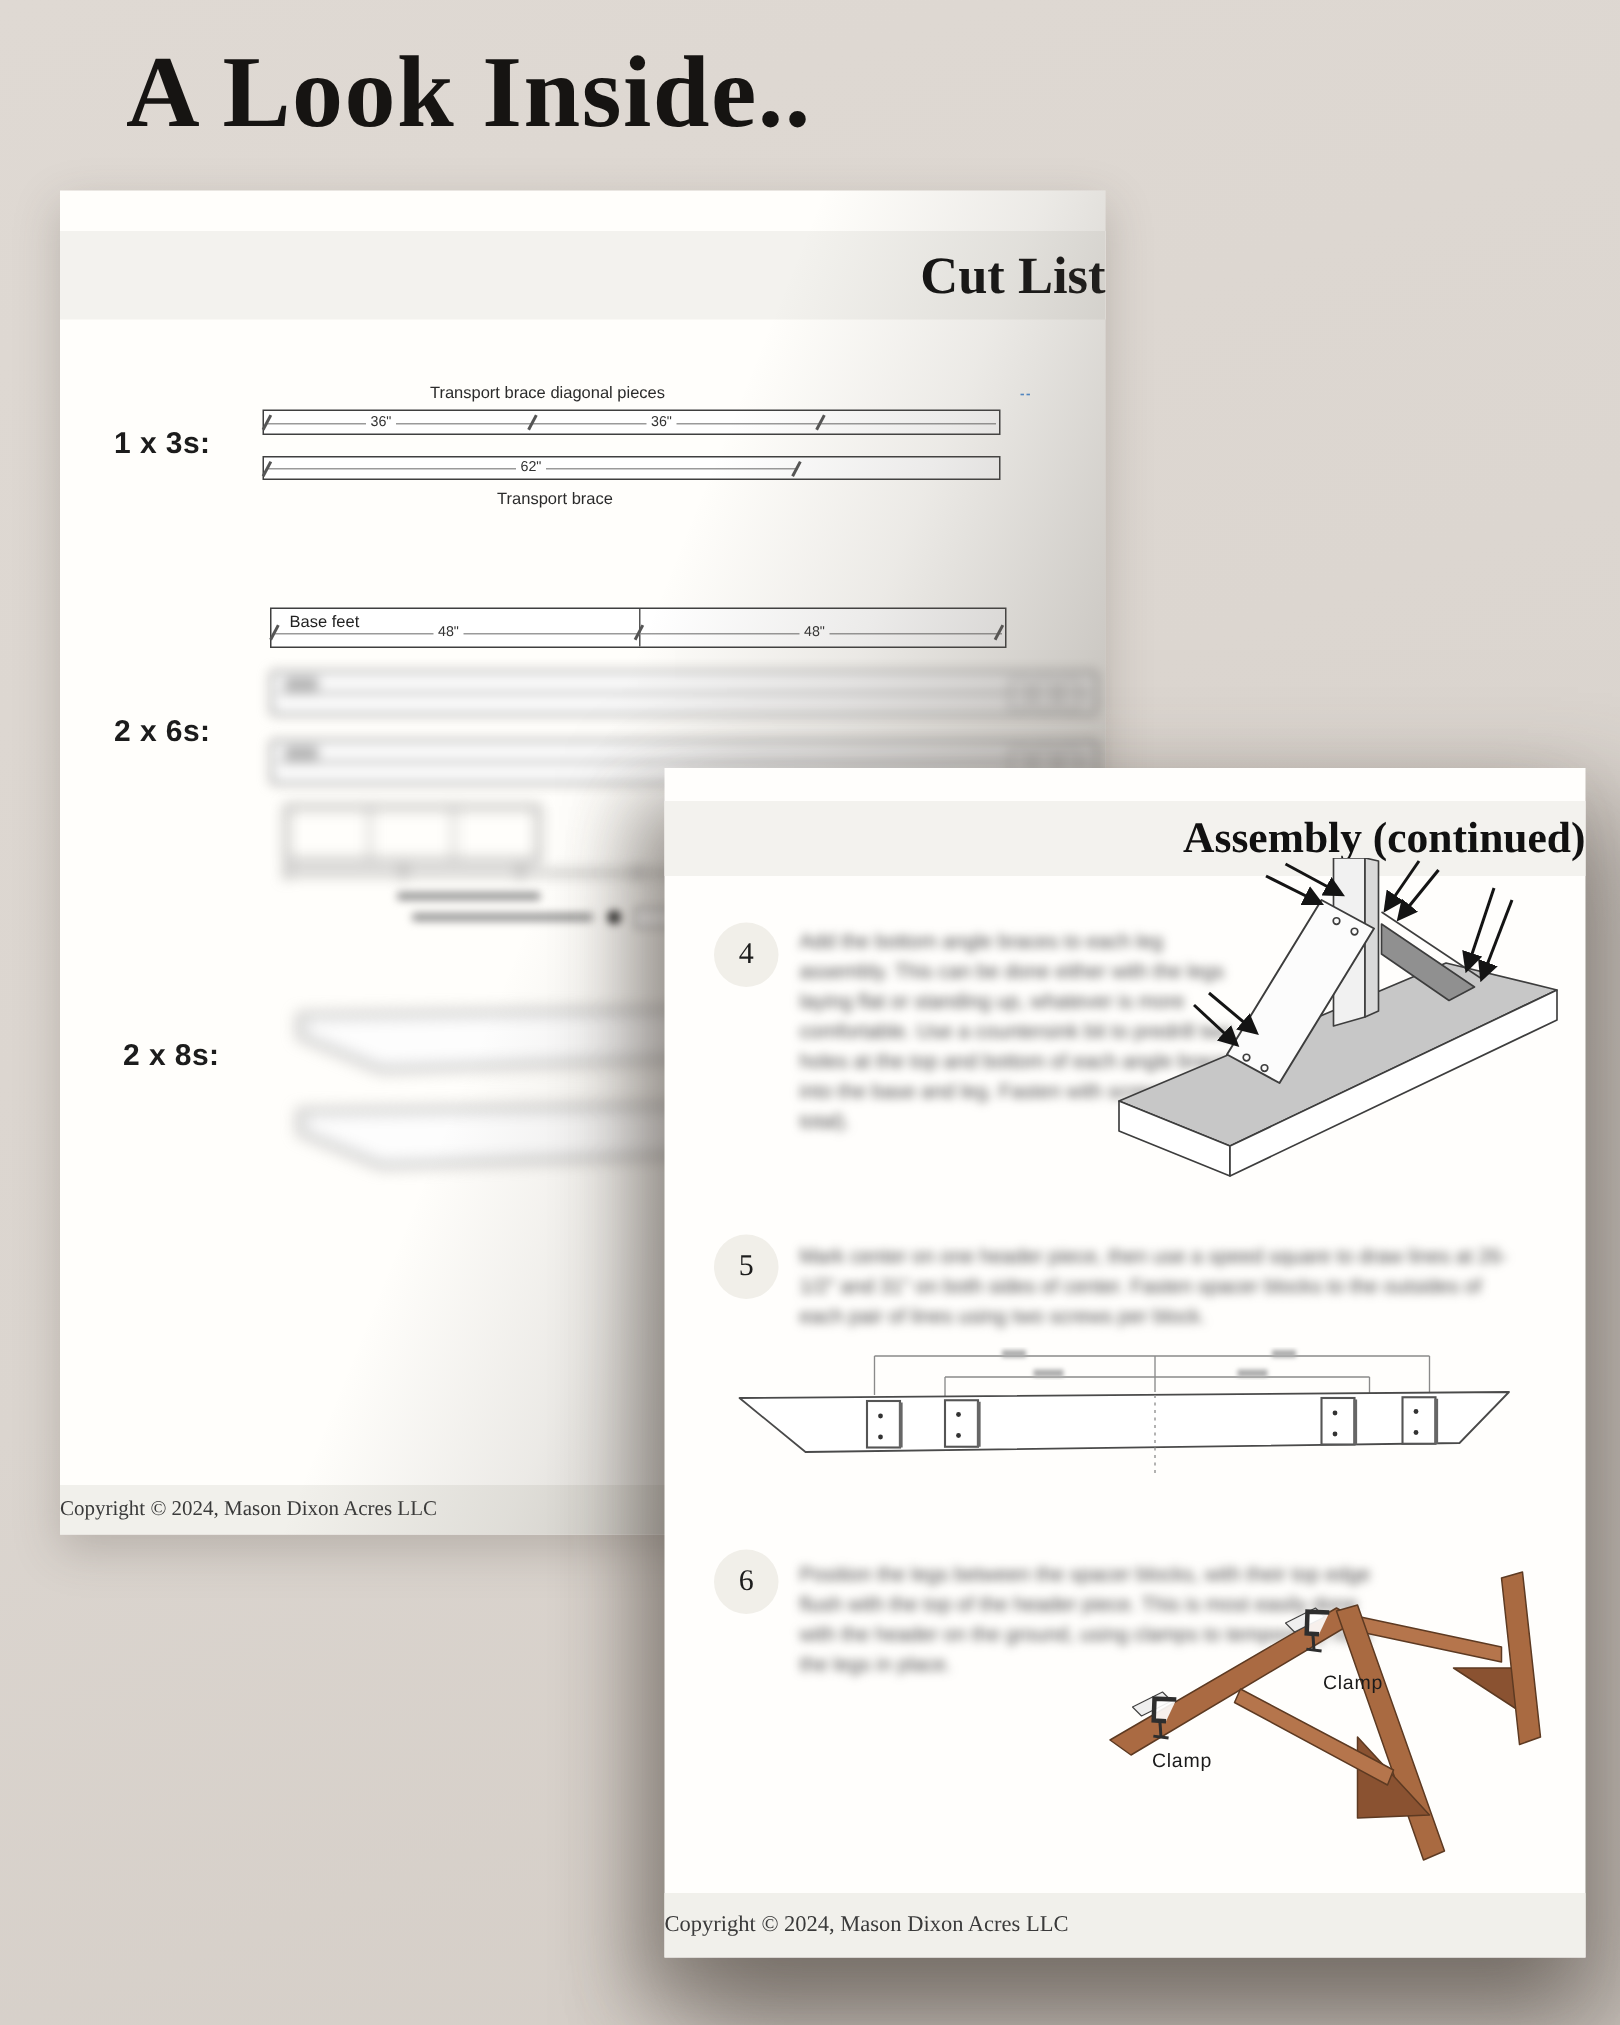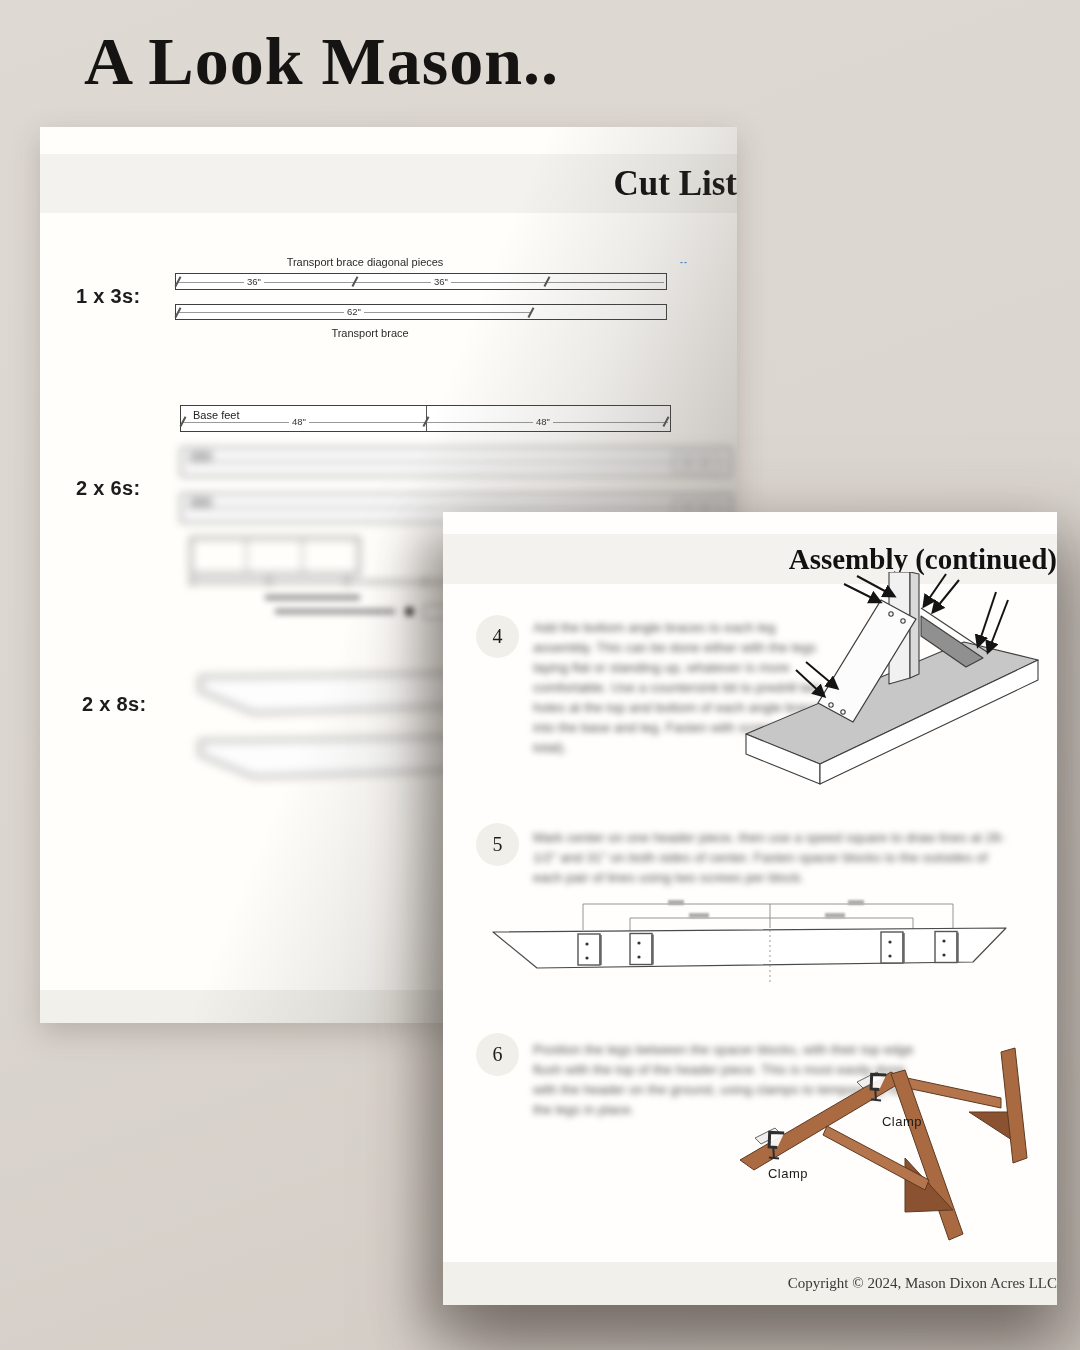--- a/index.html
+++ b/index.html
@@ -35,33 +35,33 @@
   .brow .e1{right:44px}.brow .e2{right:27px}.brow .e3{right:10px}
   .btable-box{position:absolute;left:0;top:0;width:170px;height:38px;border:2px solid #777;box-sizing:border-box;}
   .btable-line{position:absolute;left:0;top:44px;width:312px;height:1.5px;background:#777;}
   .btick{position:absolute;top:40px;width:1.5px;height:9px;background:#777;}
   .bbar{position:absolute;height:5px;background:#8a8a8a;}
   .bdot{position:absolute;width:9px;height:9px;border-radius:50%;background:#222;}
   .brect{position:absolute;border:1.5px solid #888;background:#fff;}
   .overlay{position:absolute;inset:0;pointer-events:none;
        background:linear-gradient(112deg,rgba(0,0,0,0) 48%,rgba(96,88,79,.12) 62%,rgba(96,88,79,.5) 92%,rgba(96,88,79,.62) 100%);}
   .footer-band{position:absolute;left:0;right:0;bottom:0;background:#f1f0eb;
-       font-family:"Liberation Serif",serif;color:#3a3a3a;text-align:right;}
+       font-family:"Liberation Serif",serif;color:#3a3a3a;text-align:left;}
   .step-circle{position:absolute;left:33px;width:43px;height:43px;border-radius:50%;
        background:#f1efe9;text-align:center;line-height:43px;
        font-family:"Liberation Serif",serif;font-size:20px;color:#1d1d1d;}
   .step-text{position:absolute;left:90px;font-size:13.5px;line-height:20px;color:#4f4f4f;
        filter:blur(3.3px);}
   .blue-mark{position:absolute;font-size:9px;color:#4f8fd6;letter-spacing:1px;font-weight:700;}
   svg text{font-family:"Liberation Sans",sans-serif;}
 </style>
 </head>
 <body>
 
-<div class="hero-title">A Look Mason..</div>
+<div class="hero-title">A Look Inside..</div>
 
 <div class="page cutlist">
   <div class="band" style="top:27px;height:59px;">
     <div class="doc-title" style="font-size:35px;line-height:59px;">Cut List</div>
   </div>
 
   <div class="abs sec-label" style="left:36px;top:158px;">1 x 3s:</div>
   <div class="abs caption" style="left:150px;top:129px;width:350px;">Transport brace diagonal pieces</div>
   <div class="blue-mark" style="left:640px;top:130px;">--</div>
 

